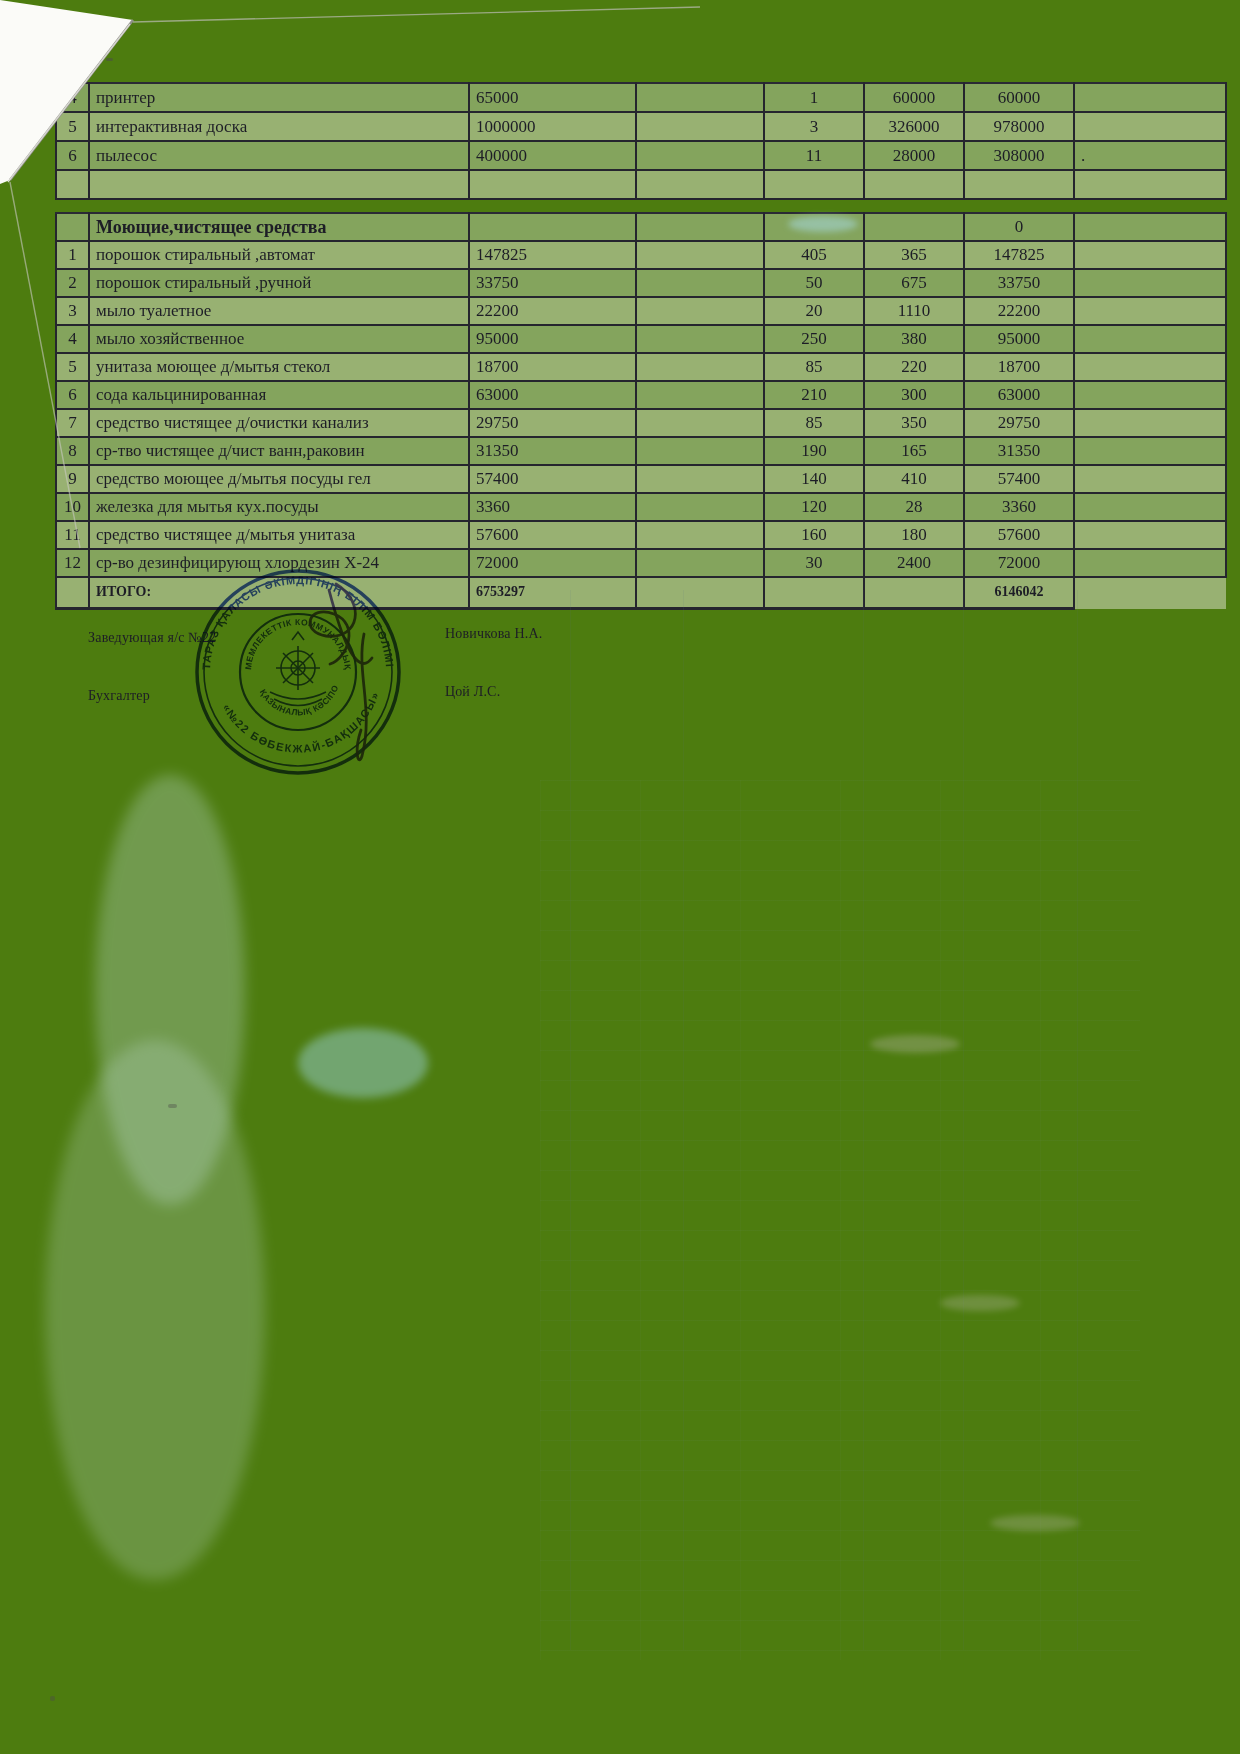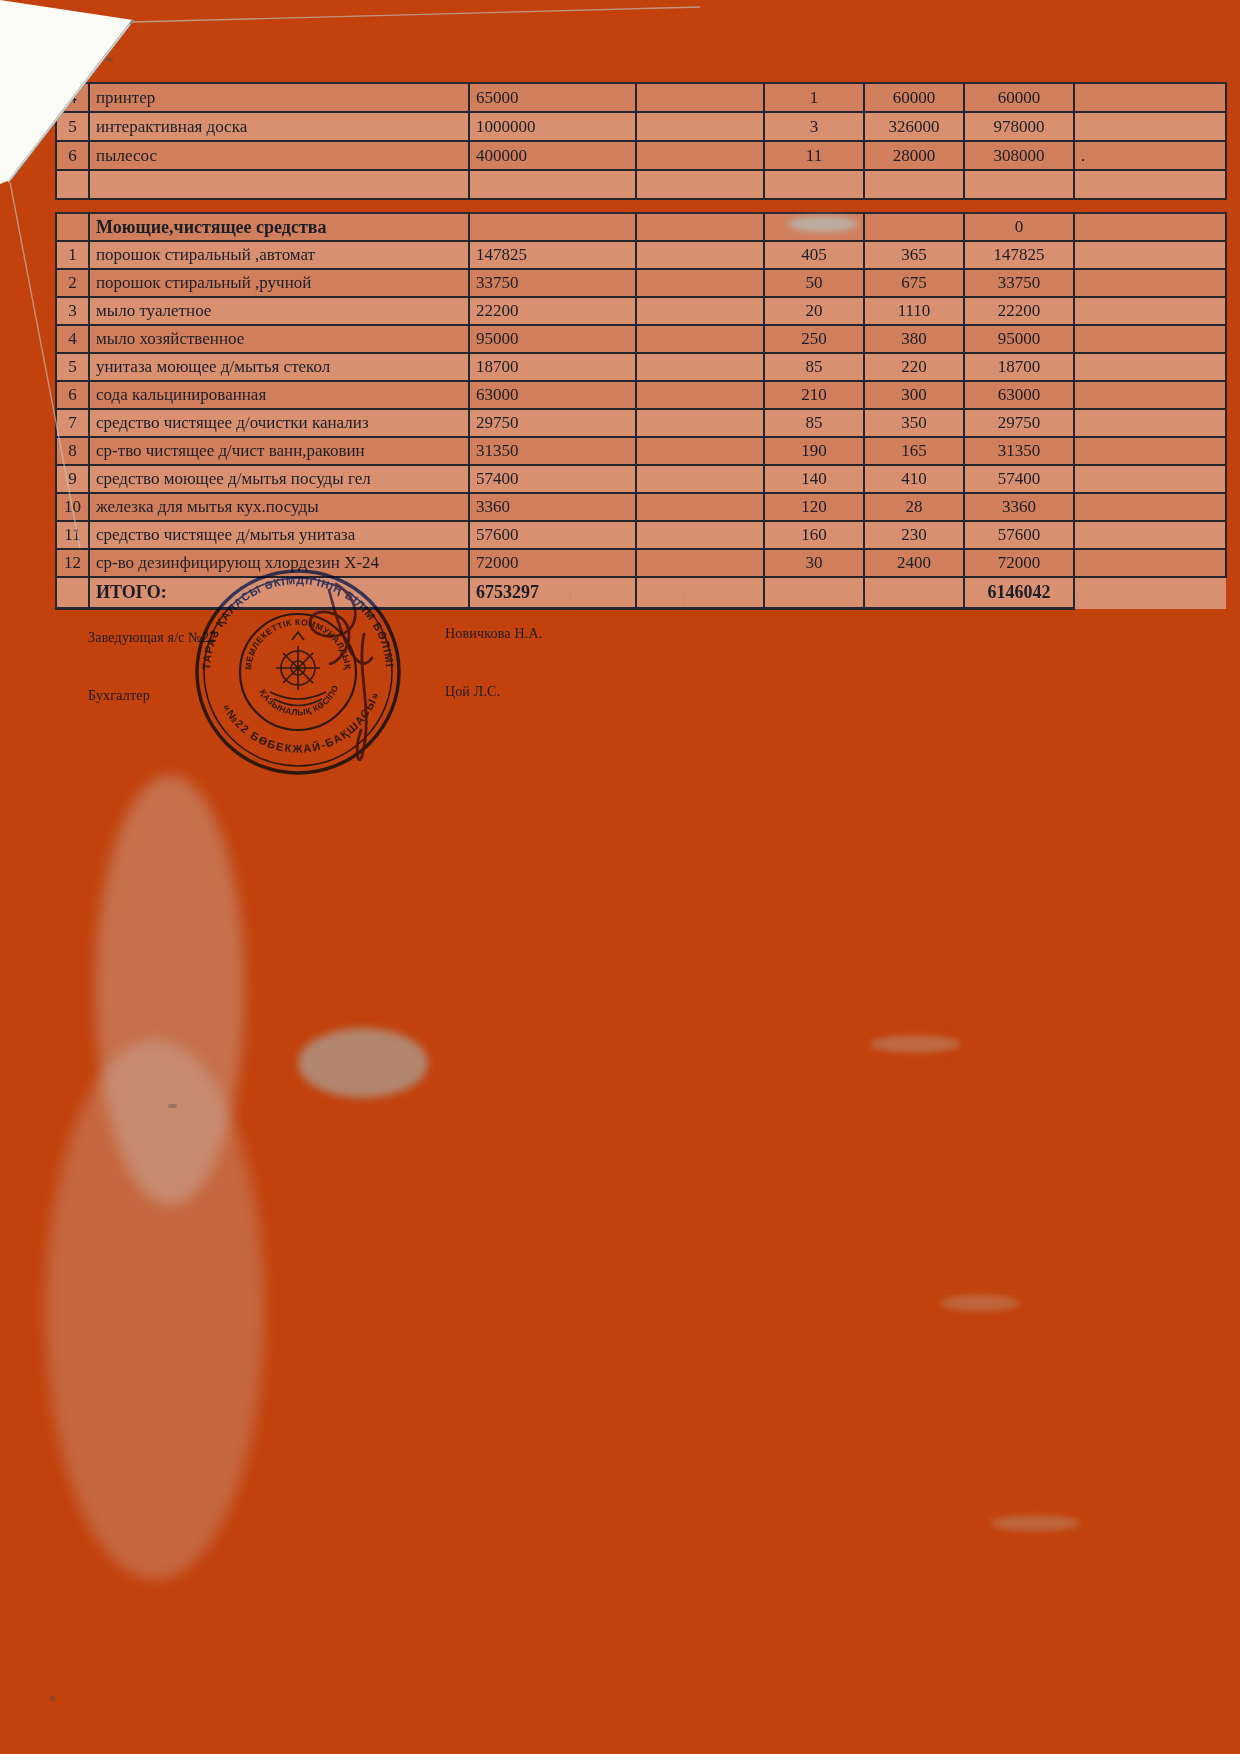--- a/index.html
+++ b/index.html
@@ -1,39 +1,39 @@
 <!DOCTYPE html>
 <html><head>
 <meta charset="utf-8">
 <style>
   html,body{margin:0;padding:0;background:#e8e8e4;}
   .page{
     position:relative;width:1240px;height:1754px;margin:0 auto;
-    background:#c2410c;overflow:hidden;
+    background:#4d7c0f;overflow:hidden;
     font-family:"Liberation Serif","DejaVu Serif",serif;color:#1d1d26;
   }
   
   table.doc{position:absolute;border-collapse:collapse;table-layout:fixed;}
   table.doc td{
     border:2px solid #25252e;padding:0 6px;font-size:17px;
     white-space:nowrap;overflow:hidden;height:26px;line-height:1.05;
     background:rgba(236,241,241,.35);
   }
   table.doc tr:nth-child(3n+1) td{border-top-color:#2a2a34;}
   table.doc tr:nth-child(3n+2) td{border-top-color:#4a3517;}
   table.doc tr:nth-child(3n)   td{border-top-color:#17323a;}
   table.doc tr:nth-child(even) td{background:rgba(243,242,234,.45);}
   #equipment-table td{height:27px;}
   td.c-num{text-align:center;padding:0 2px;}
   td.c-name{text-align:left;}
   td.c-price{text-align:left;}
   td.c-mid{text-align:center;}
   td.c-note{text-align:left;}
   tr.section-hdr td{font-weight:bold;font-size:18px;}
-  tr.total-row td{font-weight:bold;font-size:18px;height:29px;border-bottom-width:3px;}
+  tr.total-row td{font-weight:bold;font-size:14px;height:29px;border-bottom-width:3px;}
   tr.total-row td.ghost{border-right:hidden;border-bottom:hidden;background:transparent;}
   
   .sig-line{position:absolute;font-size:14px;letter-spacing:.2px;}
   
   .ov{position:absolute;pointer-events:none;}
   .smudge{position:absolute;border-radius:50%;filter:blur(7px);pointer-events:none;}
   .speck{position:absolute;background:#4d4d48;border-radius:2px;opacity:.55;pointer-events:none;}
   .ghost-grid{
     position:absolute;left:540px;top:780px;width:600px;height:880px;pointer-events:none;
     background:
@@ -225,21 +225,21 @@
       <td class="c-mid">28</td>
       <td class="c-mid">3360</td>
       <td class="c-note"></td>
     </tr>
     <tr>
       <td class="c-num">11</td>
       <td class="c-name">средство чистящее д/мытья унитаза</td>
       <td class="c-price">57600</td>
       <td class="c-mid"></td>
       <td class="c-mid">160</td>
-      <td class="c-mid">230</td>
+      <td class="c-mid">180</td>
       <td class="c-mid">57600</td>
       <td class="c-note"></td>
     </tr>
     <tr>
       <td class="c-num">12</td>
       <td class="c-name">ср-во дезинфицирующ хлордезин Х-24</td>
       <td class="c-price">72000</td>
       <td class="c-mid"></td>
       <td class="c-mid">30</td>
       <td class="c-mid">2400</td>

